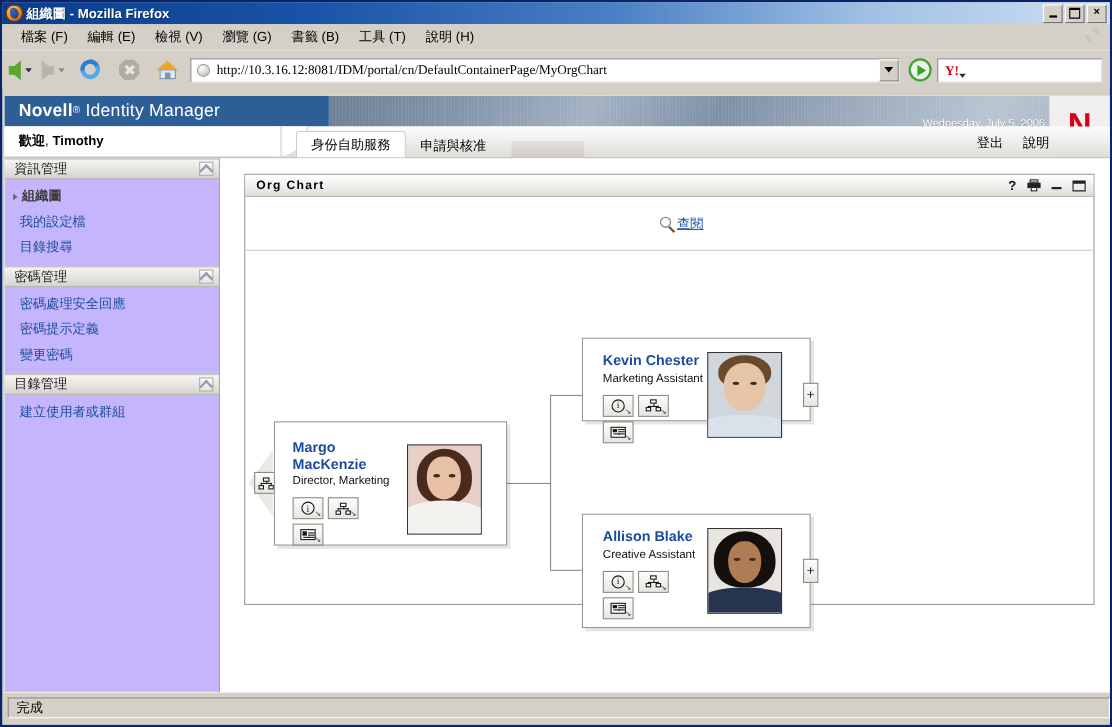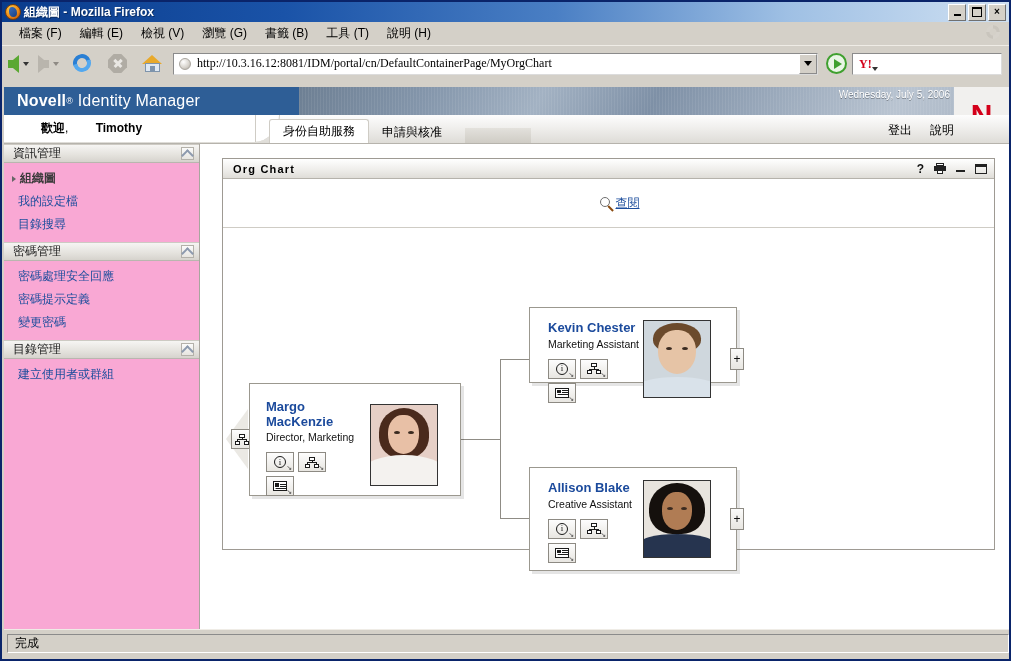--- a/index.html
+++ b/index.html
@@ -102,49 +102,49 @@
   .novell-band{position:relative;height:28px;display:flex;}
   .nb-left{width:295px;background:#2e5e96;display:flex;align-items:center;padding-left:13px;box-sizing:border-box;}
   .nb-left .logo{color:#fff;font-size:16px;letter-spacing:.2px;white-space:nowrap;}
   .nb-left .logo b{font-weight:bold;}
   .nb-left .reg{font-size:9px;vertical-align:2px;}
   .nb-right{flex:1;position:relative;
      background:
        repeating-linear-gradient(90deg,rgba(255,255,255,.07) 0 1px,transparent 1px 3px),
        linear-gradient(115deg,#6d7f93 0%,#8496ab 18%,#a3b2c3 34%,#7e90a6 50%,#9aa9bb 66%,#b9c4d1 84%,#a7b3c2 100%);
      }
-  .nb-date{position:absolute;right:59px;top:2px;color:#fff;font-size:10px;white-space:nowrap;
+  .nb-date{position:absolute;right:59px;top:20px;color:#fff;font-size:10px;white-space:nowrap;
      text-shadow:0 1px 0 rgba(0,0,0,.35);}
   .nb-logoN{position:absolute;right:0;top:0;width:55px;height:56px;background:#f1f0ee;
      display:flex;align-items:center;justify-content:center;color:#d4001a;font-size:30px;font-weight:bold;
      font-family:"Liberation Sans",sans-serif;line-height:1;}
 
   .welcome-band{position:relative;height:28px;
      background:linear-gradient(to bottom,#fdfdfd 0%,#f0efed 45%,#dedcd7 100%);
      border-bottom:1px solid #b6b3ac;display:flex;align-items:flex-end;}
   .wb-left{position:absolute;left:0;top:0;width:252px;height:27px;background:#fff;
      display:flex;align-items:center;padding-left:13px;box-sizing:border-box;
      border-right:1px solid #cfccc5;}
   .wb-left .wtext{font-size:12px;color:#000;}
-  .wb-left .wtext b{font-weight:bold;margin-left:24px;}
+  .wb-left .wtext b{font-weight:bold;}
   .wb-curve{position:absolute;left:246px;top:0;width:30px;height:27px;
      background:#fff;border-bottom-right-radius:26px 27px;border-right:1px solid #cfccc5;
      box-sizing:border-box;}
   .tabs{position:absolute;left:265px;bottom:0;display:flex;align-items:flex-end;height:27px;}
   .tab{height:22px;padding:0 13px;display:flex;align-items:center;font-size:12px;color:#000;white-space:nowrap;}
   .tab.active{background:#fff;height:23px;border-left:1px solid #cfccc5;border-right:1px solid #cfccc5;
      border-top:1px solid #cfccc5;border-top-left-radius:3px;border-top-right-radius:3px;}
   .tab.blank{width:66px;padding:0;background:linear-gradient(to bottom,#e3e1dc,#cfccc5);height:15px;margin-left:10px;}
   .wb-right{position:absolute;right:55px;bottom:4px;display:flex;gap:18px;}
   .wb-right span{font-size:12px;color:#000;white-space:nowrap;}
 
   .body-area{position:relative;height:489px;background:#fff;display:flex;}
 
   
-  .sidebar{width:196px;flex:0 0 196px;border-right:1px solid #a9a59e;box-sizing:border-box;background:#f9a8d4;}
+  .sidebar{width:196px;flex:0 0 196px;border-right:1px solid #a9a59e;box-sizing:border-box;background:#c4b5fd;}
   .grp-head{height:19px;display:flex;align-items:center;justify-content:space-between;
      background:linear-gradient(to bottom,#f6f5f3,#e4e2dd 60%,#d6d3cd);
      border-top:1px solid #cdcac3;border-bottom:1px solid #b9b6af;padding:0 5px 0 9px;box-sizing:border-box;}
   .grp-head .t{font-size:12px;color:#1b1b1b;}
   .chev{width:13px;height:13px;background:linear-gradient(to bottom,#fbfbfa,#e7e5e0);
      border:1px solid #b4b1aa;box-sizing:border-box;display:flex;align-items:center;justify-content:center;}
   .chev i{display:block;width:7px;height:7px;border-left:2px solid #8d9aae;border-top:2px solid #8d9aae;
      transform:rotate(45deg);margin-top:3px;}
   .nav-list{padding:4px 0 6px 0;}
   .nav-item{height:23px;display:flex;align-items:center;padding-left:14px;font-size:12px;}

